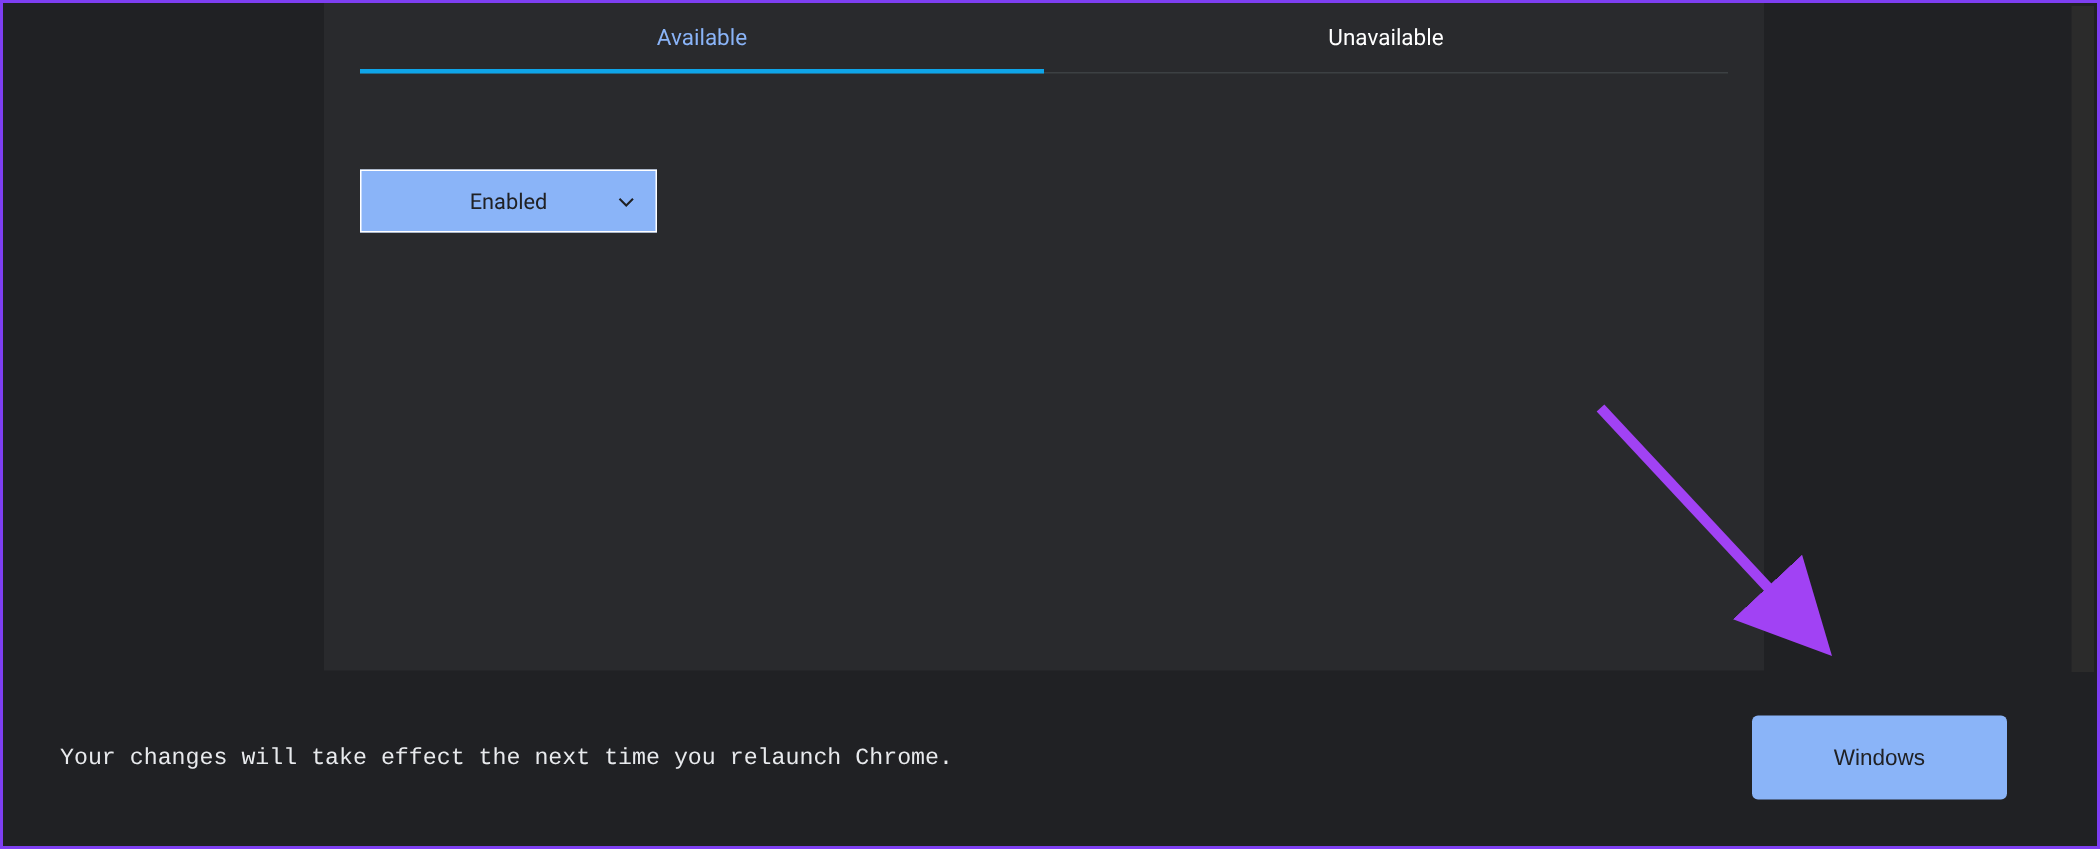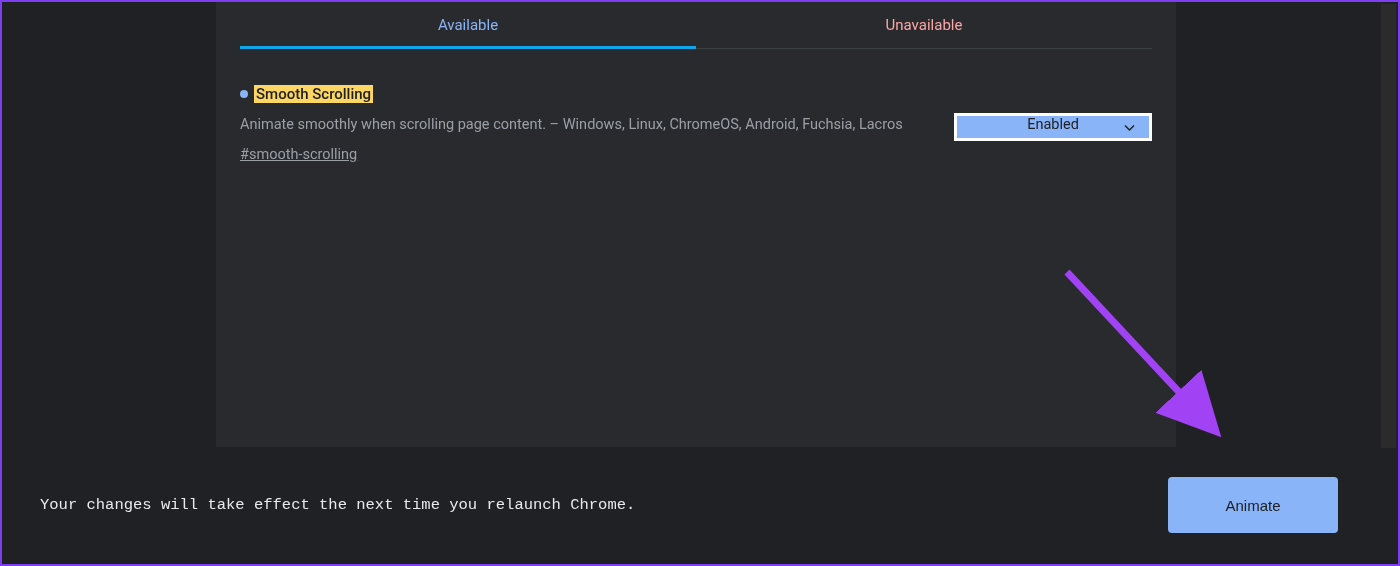--- a/index.html
+++ b/index.html
@@ -29,21 +29,21 @@
       border-bottom: 1px solid #3c4043;
       margin-left: 24px;
       margin-right: 24px;
     }
     .tab {
       flex: 1;
       text-align: center;
       padding: 14px 0 12px 0;
       font-size: 15px;
       cursor: pointer;
-      color: #fca5a5;
+      color: #ffffff;
     }
     .tab.active {
       color: #8ab4f8;
       border-bottom: 3px solid #0ea5e9;
       margin-bottom: -1px;
     }
     .flag-item {
       padding: 36px 24px 24px 24px;
       display: flex;
       justify-content: space-between;
@@ -83,25 +83,25 @@
       font-size: 14.5px;
       color: #9aa0a6;
       text-decoration: underline;
       cursor: pointer;
     }
     .flag-control {
       padding-top: 28px;
     }
     .dropdown {
       width: 198px;
-      height: 28px;
+      height: 42px;
       background: #8ab4f8;
-      border: 3px solid #ffffff;
-      display: flex;
-      align-items: flex-start;
+      border: 1px solid #ffffff;
+      display: flex;
+      align-items: center;
       justify-content: center;
       position: relative;
       cursor: pointer;
       font-size: 14.5px;
       color: #202124;
     }
     .dropdown-value {
       color: #202124;
     }
     .chevron {
@@ -168,47 +168,39 @@
 </head>
 <body>
 
 <div class="content-area">
   <div class="tabs">
     <div class="tab active">Available</div>
     <div class="tab">Unavailable</div>
   </div>
 
   <div class="flag-item">
-    <div class="flag-text">
-      <div class="flag-title-row">
-        <span class="modified-dot"></span>
-        <span class="flag-title">Smooth Scrolling</span>
-      </div>
-      <div class="flag-description">Animate smoothly when scrolling page content. – Windows, Linux, ChromeOS, Android, Fuchsia, Lacros</div>
-      <a class="flag-hash">#smooth-scrolling</a>
-    </div>
     <div class="flag-control">
       <div class="dropdown">
         <span class="dropdown-value">Enabled</span>
         <span class="chevron">
           <svg width="11" height="7" viewBox="0 0 11 7">
               <path d="M1 1 L5.5 5.5 L10 1" stroke="#202124" stroke-width="1.4" fill="none"></path>
             </svg>
         </span>
       </div>
     </div>
   </div>
 </div>
 
 <div class="scrollbar"></div>
 <div class="scrollbar-arrow-down">▼</div>
 
 <div class="relaunch-bar">
   <div class="relaunch-message">Your changes will take effect the next time you relaunch Chrome.</div>
-  <button class="relaunch-button">Animate</button>
+  <button class="relaunch-button">Windows</button>
 </div>
 
 <svg class="annotation-arrow" width="180" height="200">
   <defs>
     <marker id="arrowhead" markerWidth="9" markerHeight="9" refX="6" refY="4.5" orient="auto">
       <polygon points="0 0, 9 4.5, 0 9" fill="#a142f4"></polygon>
     </marker>
   </defs>
   <line x1="10" y1="10" x2="150" y2="160" stroke="#a142f4" stroke-width="7" marker-end="url(#arrowhead)"></line>
 </svg>

